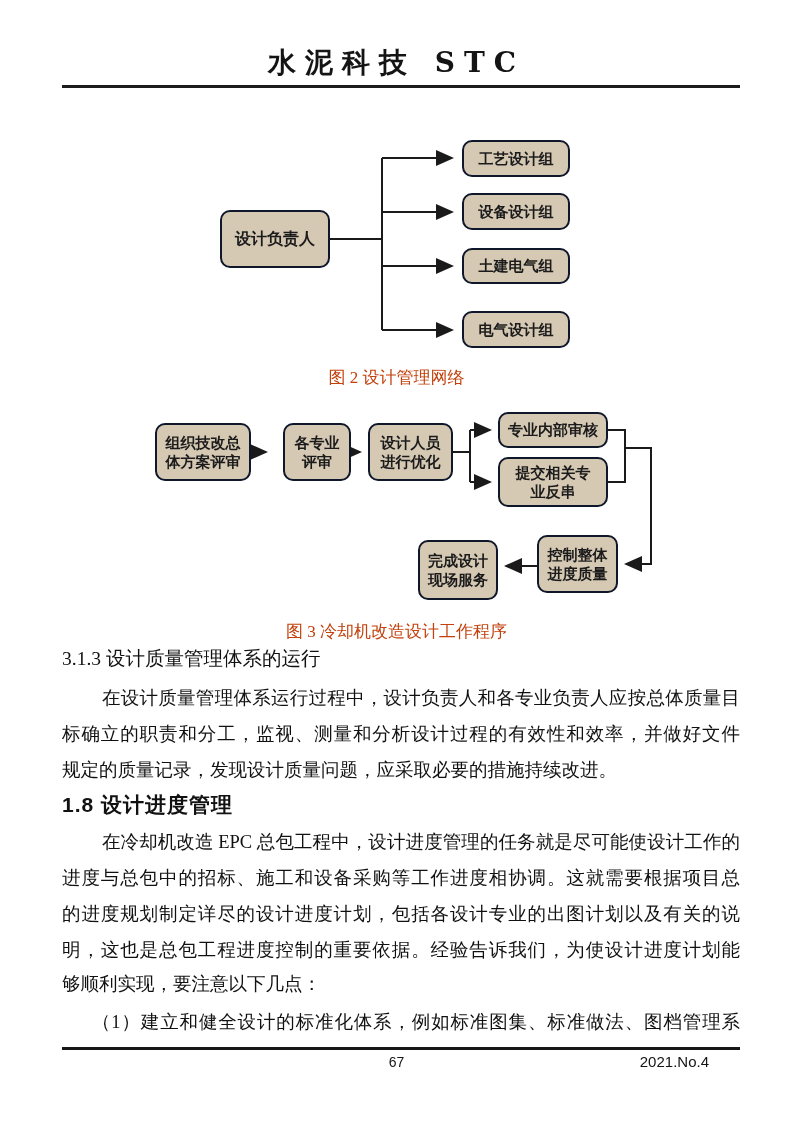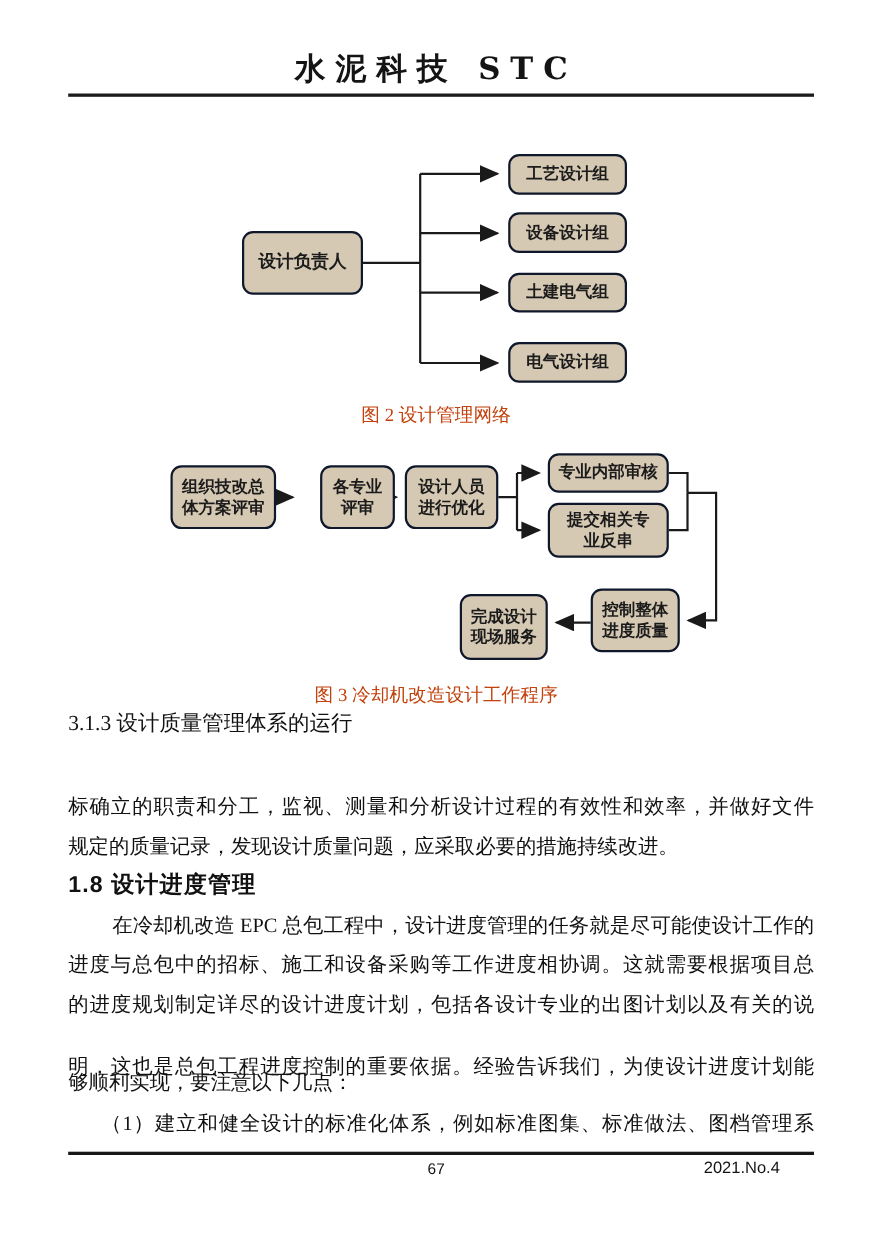--- a/index.html
+++ b/index.html
@@ -114,38 +114,39 @@
         <path d="M470,25 V77"></path>
         <path d="M470,25 H490" marker-end="url(#ah3)"></path>
         <path d="M470,77 H490" marker-end="url(#ah3)"></path>
         <path d="M608,25 H625 V43"></path>
         <path d="M608,77 H625 V43"></path>
         <path d="M625,43 H651 V159 H626" marker-end="url(#ah3)"></path>
         <path d="M537,161 H506" marker-end="url(#ah3)"></path>
       </g>
     </svg>
     <div class="flowbox" style="left:155px; top:18px;  width:96px;  height:58px;">组织技改总体方案评审</div>
-    <div class="flowbox" style="left:291px; top:18px;  width:68px;  height:58px;">各专业评审</div>
+    <div class="flowbox" style="left:283px; top:18px;  width:68px;  height:58px;">各专业评审</div>
     <div class="flowbox" style="left:368px; top:18px;  width:85px;  height:58px;">设计人员进行优化</div>
     <div class="flowbox" style="left:498px; top:7px;   width:110px; height:36px;">专业内部审核</div>
     <div class="flowbox" style="left:498px; top:52px;  width:110px; height:50px; padding:2px 13px;">提交相关专业反串</div>
     <div class="flowbox" style="left:537px; top:130px; width:81px;  height:58px;">控制整体进度质量</div>
     <div class="flowbox" style="left:418px; top:135px; width:80px;  height:60px;">完成设计现场服务</div>
   </div>
   <div class="caption" style="top:620px;">图 3 冷却机改造设计工作程序</div>
 
   <div class="hline h313" style="top:645px;">3.1.3 设计质量管理体系的运行</div>
+  <div class="jline indent40" style="top:684px;">在设计质量管理体系运行过程中，设计负责人和各专业负责人应按总体质量目</div>
   <div class="jline" style="top:720px;">标确立的职责和分工，监视、测量和分析设计过程的有效性和效率，并做好文件</div>
   <div class="nline" style="top:756px;">规定的质量记录，发现设计质量问题，应采取必要的措施持续改进。</div>
 
   <div class="hline h32" style="top:791px;">1.8 设计进度管理</div>
   <div class="jline indent40" style="top:828px;">在冷却机改造 EPC 总包工程中，设计进度管理的任务就是尽可能使设计工作的</div>
   <div class="jline" style="top:864px;">进度与总包中的招标、施工和设备采购等工作进度相协调。这就需要根据项目总</div>
   <div class="jline" style="top:900px;">的进度规划制定详尽的设计进度计划，包括各设计专业的出图计划以及有关的说</div>
-  <div class="jline" style="top:936px;margin-top:20px;">明，这也是总包工程进度控制的重要依据。经验告诉我们，为使设计进度计划能</div>
+  <div class="jline" style="top:936px;">明，这也是总包工程进度控制的重要依据。经验告诉我们，为使设计进度计划能</div>
   <div class="nline" style="top:972px;font-family:Liberation Mono, monospace;">够顺利实现，要注意以下几点：</div>
   <div class="jline indent30" style="top:1008px;">（1）建立和健全设计的标准化体系，例如标准图集、标准做法、图档管理系</div>
 
   <div class="footer-rule"></div>
   <div class="footer-page">67</div>
   <div class="footer-issue">2021.No.4</div>
 
 </div>
 
 </body></html>

